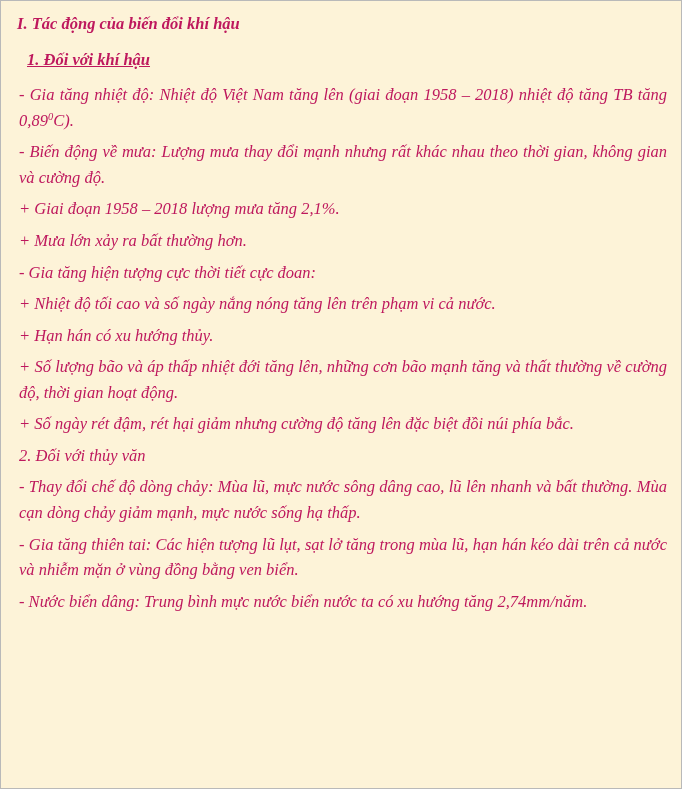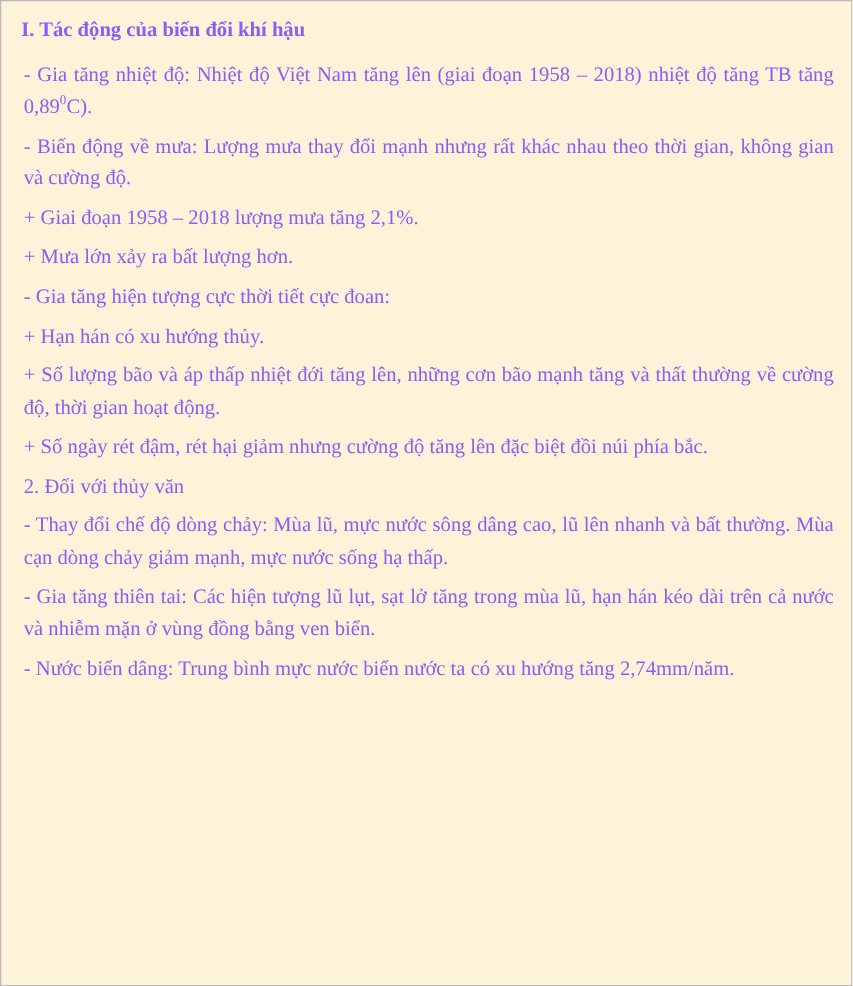--- a/index.html
+++ b/index.html
@@ -16,24 +16,25 @@
     box-sizing: border-box;
     width: 682px;
     height: 789px;
     background: #fdf3d8;
     border: 1px solid #b9b9b9;
     padding: 10px 14px 10px 16px;
   }
   .line {
     font-size: 16.5px;
     line-height: 1.55;
-    color: #8b5cf6;
+    color: #be185d;
     margin: 0 0 6px 0;
     text-align: justify;
     text-justify: inter-word;
+    font-style: italic;
   }
   .heading {
     font-weight: bold;
     margin-bottom: 10px;
   }
   .subheading {
     font-weight: bold;
     text-decoration: underline;
     margin-left: 10px;
     margin-bottom: 10px;
@@ -46,33 +47,35 @@
     font-size: 10.5px;
   }
 </style>
 </head>
 <body>
 
 <div id="doc-frame">
 
   <p class="line heading">I. Tác động của biến đổi khí hậu</p>
 
+  <p class="line subheading">1. Đối với khí hậu</p>
 
   <p class="line body-line"><span>- Gia tăng nhiệt độ: Nhiệt độ Việt Nam tăng lên (giai đoạn 1958 – 2018) nhiệt độ tăng TB tăng 0,89</span><span class="sup">0</span><span>C).</span></p>
 
   <p class="line body-line">- Biến động về mưa: Lượng mưa thay đổi mạnh nhưng rất khác nhau theo thời gian, không gian và cường độ.</p>
 
   <p class="line body-line">+ Giai đoạn 1958 – 2018 lượng mưa tăng 2,1%.</p>
 
 
 
-  <p class="line body-line">+ Mưa lớn xảy ra bất lượng hơn.</p>
+  <p class="line body-line">+ Mưa lớn xảy ra bất thường hơn.</p>
 
   <p class="line body-line">- Gia tăng hiện tượng cực thời tiết cực đoan:</p>
 
+  <p class="line body-line">+ Nhiệt độ tối cao và số ngày nắng nóng tăng lên trên phạm vi cả nước.</p>
 
   <p class="line body-line">+ Hạn hán có xu hướng thủy.</p>
 
   <p class="line body-line">+ Số lượng bão và áp thấp nhiệt đới tăng lên, những cơn bão mạnh tăng và thất thường về cường độ, thời gian hoạt động.</p>
 
   <p class="line body-line">+ Số ngày rét đậm, rét hại giảm nhưng cường độ tăng lên đặc biệt đồi núi phía bắc.</p>
 
   <p class="line body-line">2. Đối với thủy văn</p>
 
   <p class="line body-line">- Thay đổi chế độ dòng chảy: Mùa lũ, mực nước sông dâng cao, lũ lên nhanh và bất thường. Mùa cạn  dòng chảy giảm mạnh, mực nước sống hạ thấp.</p>

